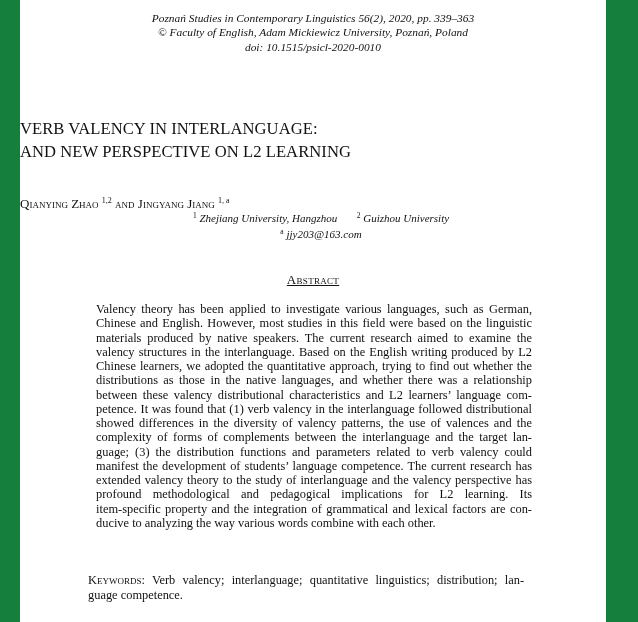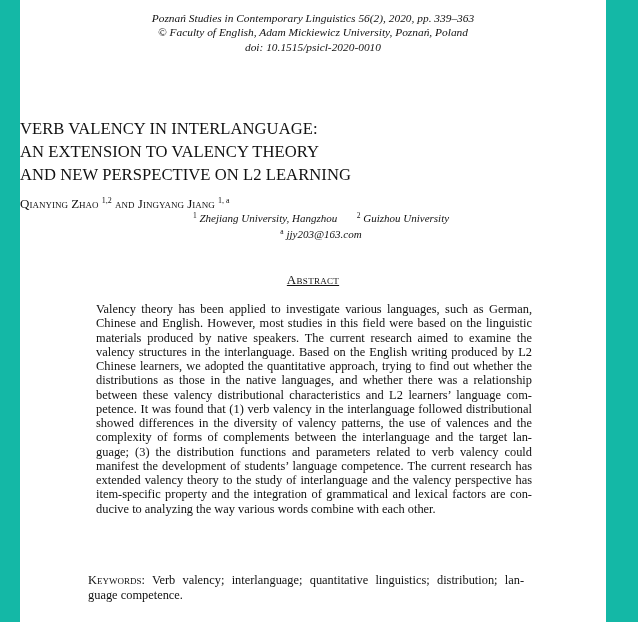--- a/index.html
+++ b/index.html
@@ -2,21 +2,21 @@
 <html><head>
 <meta charset="utf-8">
 <style>
   html, body { margin: 0; padding: 0; }
   body {
     width: 638px; height: 622px; overflow: hidden;
     background: #d8c8a6;
     font-family: "Liberation Serif", "DejaVu Serif", serif;
     color: #111;
   }
-  .viewer { position: relative; width: 638px; height: 622px; background: #14b8a6; }
+  .viewer { position: relative; width: 638px; height: 622px; background: #15803d; }
   .page {
     position: absolute; left: 20px; top: 0; width: 586px; height: 622px;
     background: #ffffff;
   }
   .header {
     position: absolute; left: 0; right: 0; top: 11px;
     text-align: center; font-style: italic; font-size: 11.4px; line-height: 14.3px;
   }
   .header div { white-space: nowrap; }
   .title {
@@ -60,21 +60,20 @@
   <div class="page">
 
     <div class="header">
       <div>Poznań Studies in Contemporary Linguistics 56(2), 2020, pp. 339–363</div>
       <div>© Faculty of English, Adam Mickiewicz University, Poznań, Poland</div>
       <div>doi: 10.1515/psicl-2020-0010</div>
     </div>
 
     <div class="title">
       <div>VERB VALENCY IN INTERLANGUAGE:</div>
-      <div>AN EXTENSION TO VALENCY THEORY</div>
       <div>AND NEW PERSPECTIVE ON L2 LEARNING</div>
     </div>
 
     <div class="authors">
       <span>Qianying Zhao</span>
       <sup>1,2</sup>
       <span>and</span>
       <span>Jingyang Jiang</span>
       <sup>1, a</sup>
     </div>
@@ -102,20 +101,21 @@
       <span class="ln">valency structures in the interlanguage. Based on the English writing produced by L2</span>
       <span class="ln">Chinese learners, we adopted the quantitative approach, trying to find out whether the</span>
       <span class="ln">distributions as those in the native languages, and whether there was a relationship</span>
       <span class="ln">between these valency distributional characteristics and L2 learners’ language com-</span>
       <span class="ln">petence. It was found that (1) verb valency in the interlanguage followed distributional</span>
       <span class="ln">showed differences in the diversity of valency patterns, the use of valences and the</span>
       <span class="ln">complexity of forms of complements between the interlanguage and the target lan-</span>
       <span class="ln">guage; (3) the distribution functions and parameters related to verb valency could</span>
       <span class="ln">manifest the development of students’ language competence. The current research has</span>
       <span class="ln">extended valency theory to the study of interlanguage and the valency perspective has</span>
+      <span class="ln">profound methodological and pedagogical implications for L2 learning. Its</span>
       <span class="ln">item-specific property and the integration of grammatical and lexical factors are con-</span>
       <span class="ln last">ducive to analyzing the way various words combine with each other.</span>
     </div>
 
     <div class="keywords">
       <span class="ln"><span class="kw-label">Keywords:</span> <span>Verb valency; interlanguage; quantitative linguistics; distribution; lan-</span></span>
       <span class="ln last">guage competence.</span>
     </div>
 
   </div>

